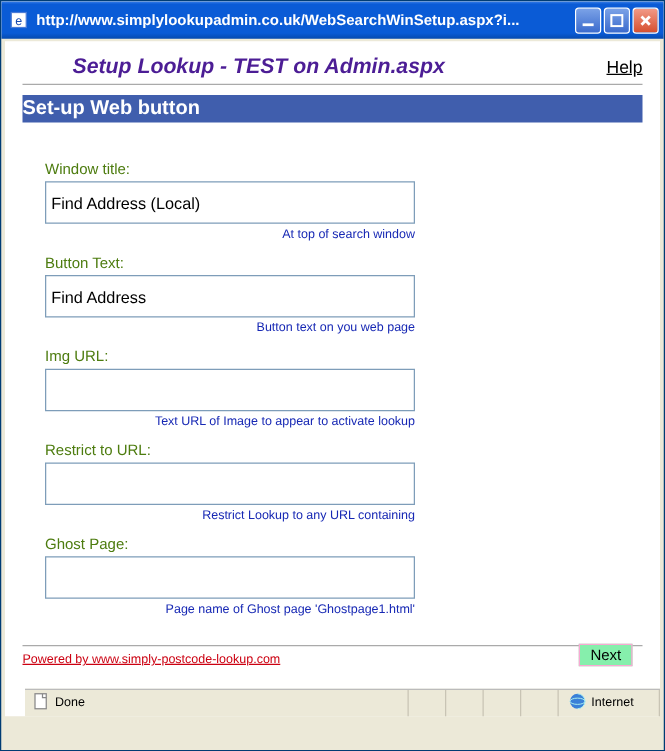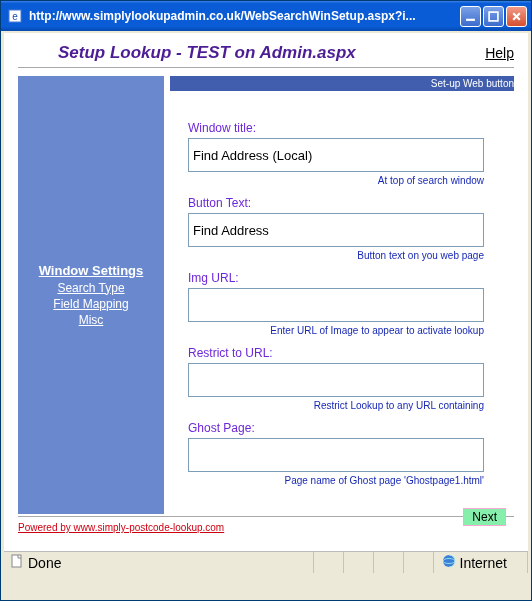--- a/index.html
+++ b/index.html
@@ -103,31 +103,31 @@
   }
   .main {
     flex: 1;
     display: flex;
     flex-direction: column;
   }
   .section-head {
     background: #405ead;
     color: #fff;
     font-family: Verdana, sans-serif;
-    font-size: 10px;
-    font-weight: normal;
-    text-align: right;
+    font-size: 16px;
+    font-weight: bold;
+    text-align: left;
     padding: 2px 0;
   }
   .form-area {
     padding: 30px 8px 8px 18px;
     font-family: Verdana, sans-serif;
   }
   .field-label {
-    color: #6d28d9;
+    color: #4d7c0f;
     font-size: 12px;
     margin-bottom: 3px;
   }
   .text-input {
     width: 296px;
     height: 34px;
     border: 1px solid #7e9db9;
     font-family: Arial, sans-serif;
     font-size: 13px;
     padding: 2px 4px;
@@ -156,27 +156,27 @@
   .powered {
     color: #c01;
     text-decoration: underline;
     font-family: Verdana, sans-serif;
     font-size: 10px;
     margin-top: 4px;
   }
   .hr2 { border: none; border-top: 1px solid #aaa; margin: 2px 0 4px 0; }
   .statusbar {
     position: absolute;
-    bottom: 0; left: 0; right: 0;
+    bottom: 0; left: 16px; right: 0;
     height: 22px;
     background: #ece9d8;
     border-top: 1px solid #bbb;
     display: flex;
     align-items: center;
-    font-size: 14px;
+    font-size: 10px;
   }
   .status-left {
     display: flex; align-items: center; gap: 4px;
     padding: 0 6px;
     flex: 1;
     border-right: 1px solid #c8c4b4;
     height: 100%;
   }
   .status-cells { display: flex; height: 100%; }
   .status-cell { width: 30px; border-right: 1px solid #c8c4b4; }
@@ -222,42 +222,36 @@
 <div class="client">
   <div class="inner">
     <div class="header-row">
       <div class="page-title">Setup Lookup - TEST on Admin.aspx</div>
       <a class="help-link">Help</a>
     </div>
     <hr class="hr">
 
     <div class="layout">
 
-      <div class="sidebar">
-        <div class="selected">Window Settings</div>
-        <a class="side-link">Search Type</a>
-        <a class="side-link">Field Mapping</a>
-        <a class="side-link">Misc</a>
-      </div>
 
       <div class="main">
         <div class="section-head">Set-up Web button</div>
         <div class="form-area">
 
           <div class="field-label">Window title:</div>
           <input class="text-input" value="Find Address (Local)" style="">
           <div class="hint">At top of search window</div>
 
           <div class="field-label">Button Text:</div>
           <input class="text-input" value="Find Address" style="">
           <div class="hint">Button text on you web page</div>
 
           <div class="field-label">Img URL:</div>
           <input class="text-input" value="" style="">
-          <div class="hint">Enter URL of Image to appear to activate lookup</div>
+          <div class="hint">Text URL of Image to appear to activate lookup</div>
 
           <div class="field-label">Restrict to URL:</div>
           <input class="text-input" value="" style="">
           <div class="hint">Restrict Lookup to any URL containing</div>
 
           <div class="field-label">Ghost Page:</div>
           <input class="text-input" value="" style="">
           <div class="hint">Page name of Ghost page 'Ghostpage1.html'</div>
 
         </div>

